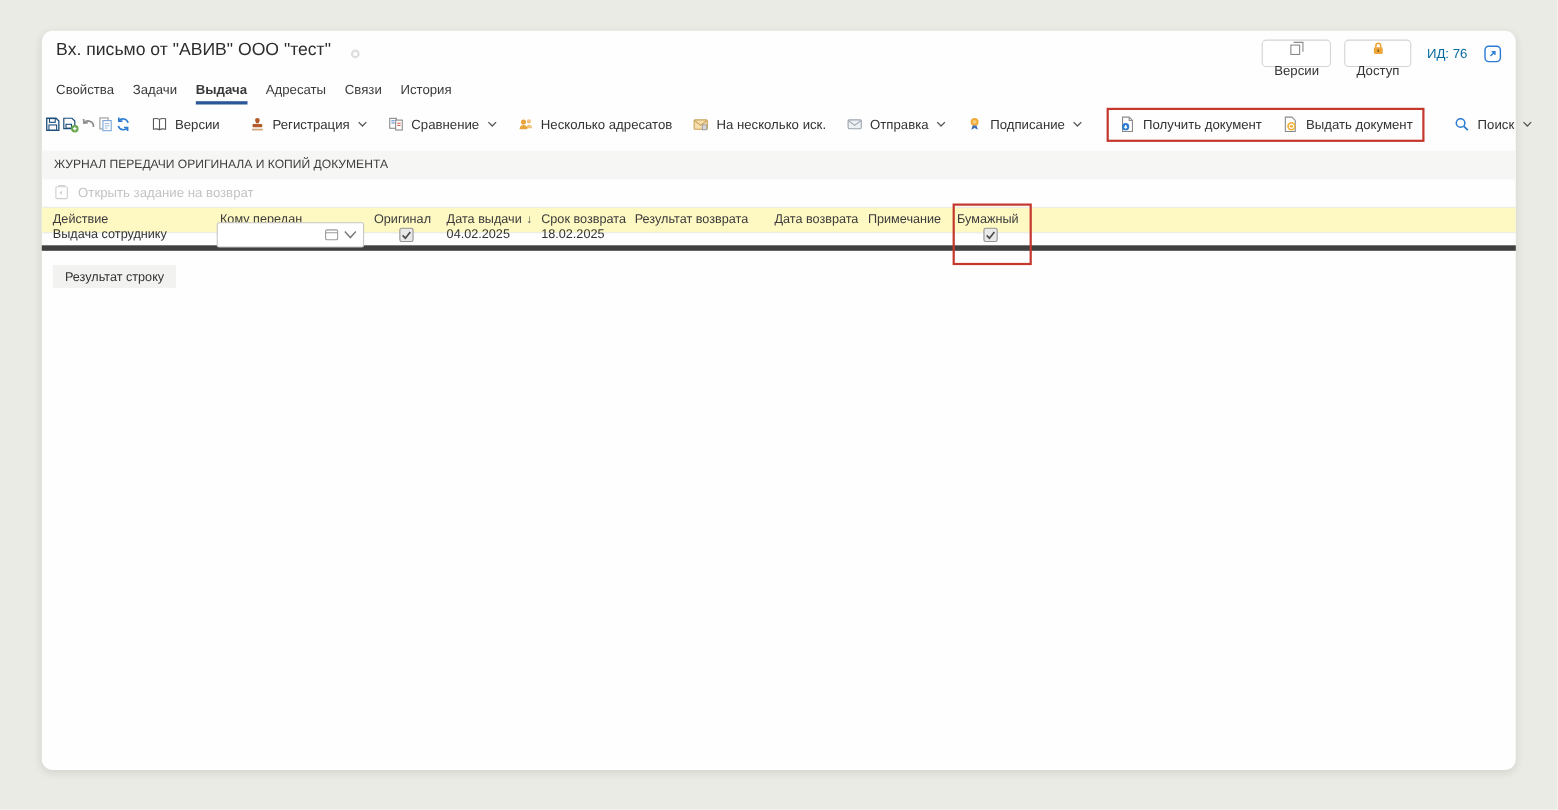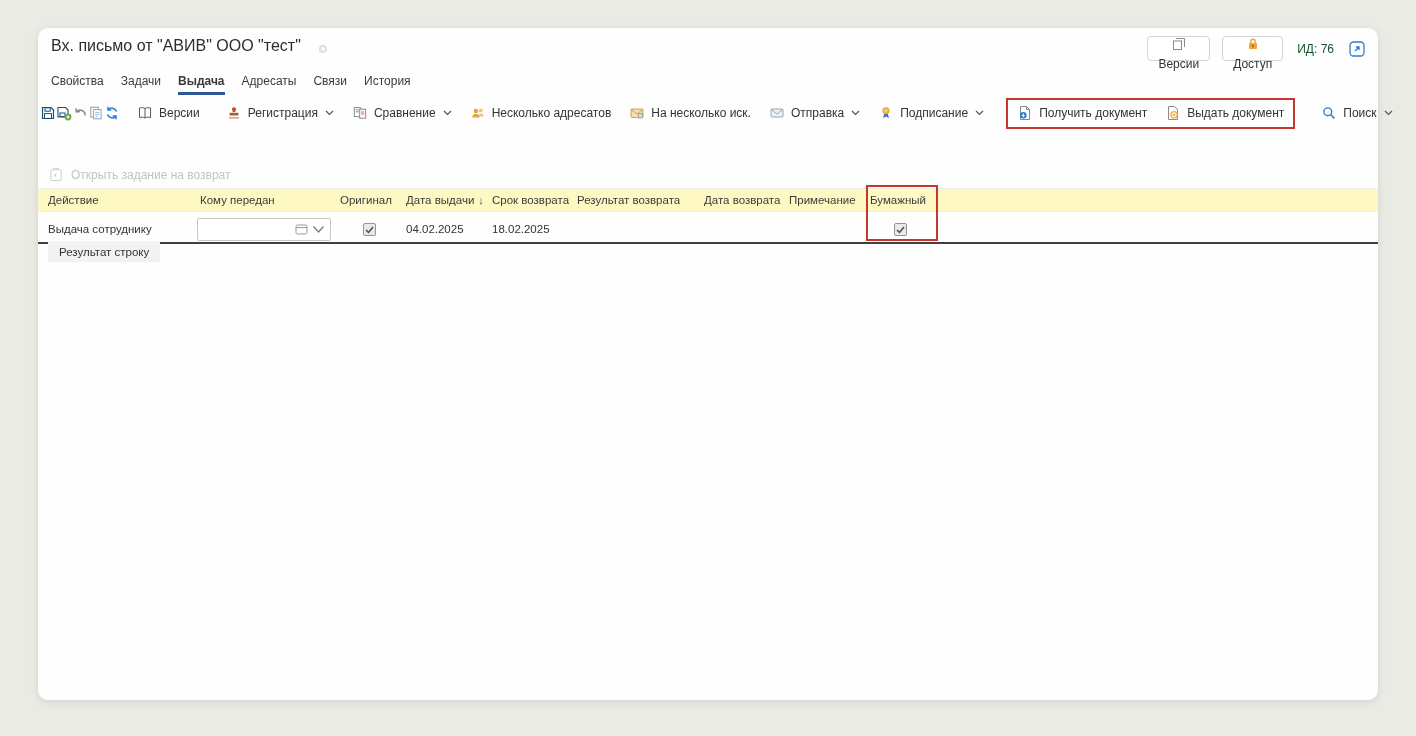--- a/index.html
+++ b/index.html
@@ -14,21 +14,21 @@
   .panel {
     position:absolute; left:38px; top:28px; width:1340px; height:672px;
     background:#fefefe; border-radius:10px;
     box-shadow:0 2px 8px rgba(0,0,0,.10);
   }
   
   .title { position:absolute; left:13px; top:9px; font-size:16px; color:#2d2d2d; }
   .title-circle { position:absolute; left:281px; top:17px; width:8px; height:8px; border:2px solid #dedede; border-radius:50%; }
   .hdr-actions { position:absolute; top:8px; right:12px; display:flex; align-items:center; gap:12px; }
   .hdr-btn { display:flex; align-items:center; gap:6px; height:25px; padding:0 10px; background:#fff; border:1px solid #d4d4d4; border-radius:4px; font-size:12px; color:#333; cursor:pointer;flex-direction:column; }
-  .id-label { font-size:12px; color:#14532d; margin:0 2px; }
+  .id-label { font-size:12px; color:#0369a1; margin:0 2px; }
   .icn { display:flex; align-items:center; }
   
   .tabs { position:absolute; left:13px; top:46px; display:flex; gap:17px; font-size:12px; color:#3a3a3a; }
   .tab { padding-bottom:7px; cursor:pointer; }
   .tab.active { font-weight:700; border-bottom:3px solid #2b5797; padding-bottom:4px; }
   
   .toolbar { position:absolute; left:2px; top:69px; right:2px; height:32px; display:flex; align-items:center; font-size:12px; color:#333; white-space:nowrap; }
   .tb-icon-btn { width:29px; height:26px; display:flex; align-items:center; justify-content:center; cursor:pointer; }
   .tb-btn { display:flex; align-items:center; gap:6px; padding:0 9px; height:26px; cursor:pointer; }
   .tb-sep { width:1px; height:18px; background:#dcdcdc; margin:0 4px; }
@@ -38,21 +38,21 @@
   .section-strip { position:absolute; left:0; top:109px; width:100%; height:26px; background:#f6f6f4; display:flex; align-items:center; }
   .section-title { margin-left:11px; font-size:11px; color:#3e3e3e; }
   
   .action-row { position:absolute; left:10px; top:139px; height:20px; display:flex; align-items:flex-start; font-size:12px; gap:7px;flex-direction:column; }
   .disabled-label { color:#c3c3c3; cursor:default; display:flex; align-items:center; gap:7px; }
   .more-btn { margin-left:20px; color:#7d7d7d; font-size:9px; letter-spacing:1.5px; cursor:pointer; }
   
   .thead { position:absolute; left:0; top:160px; width:100%; height:24px; background:#fef9c3; border-top:1px solid #ececea; border-bottom:1px solid #ececea; font-size:11.5px; color:#3b3b3b; }
   .th { position:absolute; top:0; height:22px; line-height:22px; cursor:pointer; }
   .sort { font-size:11px; color:#555; margin-left:4px; }
-  .trow { position:absolute; left:0; top:188px; width:100%; height:28px; font-size:11.5px; color:#333; border-bottom:2px solid #404040; }
+  .trow { position:absolute; left:0; top:172px; width:100%; height:28px; font-size:11.5px; color:#333; border-bottom:5px solid #404040; }
   .td { position:absolute; top:0; height:27px; line-height:27px; }
   .combobox { position:absolute; left:159px; top:2px; width:134px; height:23px; background:#fff; border:1px solid #c6c6c6; border-radius:2px; display:flex; align-items:center; justify-content:flex-end; gap:4px; padding-right:5px; cursor:pointer; }
   .checkbox { position:absolute; width:13px; height:13px; border:1px solid #949494; background:#e9e9e9; border-radius:2px; display:flex; align-items:center; justify-content:center; }
   .add-row-btn { position:absolute; left:10px; top:213px; height:21px; padding:0 11px; background:#f2f2f0; border:none; font-size:11.5px; color:#333; display:flex; align-items:center; cursor:pointer; font-family:inherit; }
   
   .red-box-paper { position:absolute; left:828px; top:157px; width:72px; height:56px; border:2px solid #c4372c; pointer-events:none; }
 </style>
 </head>
 <body>
 
@@ -284,20 +284,23 @@
             <rect x="2.5" y="2.5" width="11" height="11" rx="1.5" fill="#fff" stroke="#9a9a9a"></rect>
             <rect x="4.5" y="8" width="2" height="3.8" fill="#6aa84f"></rect>
             <rect x="7.2" y="5.6" width="2" height="6.2" fill="#f0a93c"></rect>
             <rect x="9.9" y="7" width="2" height="4.8" fill="#4f7fc0"></rect>
           </svg>
       </span>
 
     </div>
   </div>
 
+  <div class="section-strip">
+    <span class="section-title">ЖУРНАЛ ПЕРЕДАЧИ ОРИГИНАЛА И КОПИЙ ДОКУМЕНТА</span>
+  </div>
 
   <div class="action-row">
     <div class="disabled-label">
       <span class="icn">
         <svg width="16" height="16" viewBox="0 0 16 16">
             <rect x="2.8" y="2.8" width="10.4" height="10.8" rx="1" fill="none" stroke="#cfcfcf"></rect>
             <path d="M5.5 2.8V1.6h5v1.2" fill="none" stroke="#cfcfcf"></path>
             <path d="M6 8.2l2.2-2v4z" fill="#cfcfcf"></path>
           </svg>
       </span>

